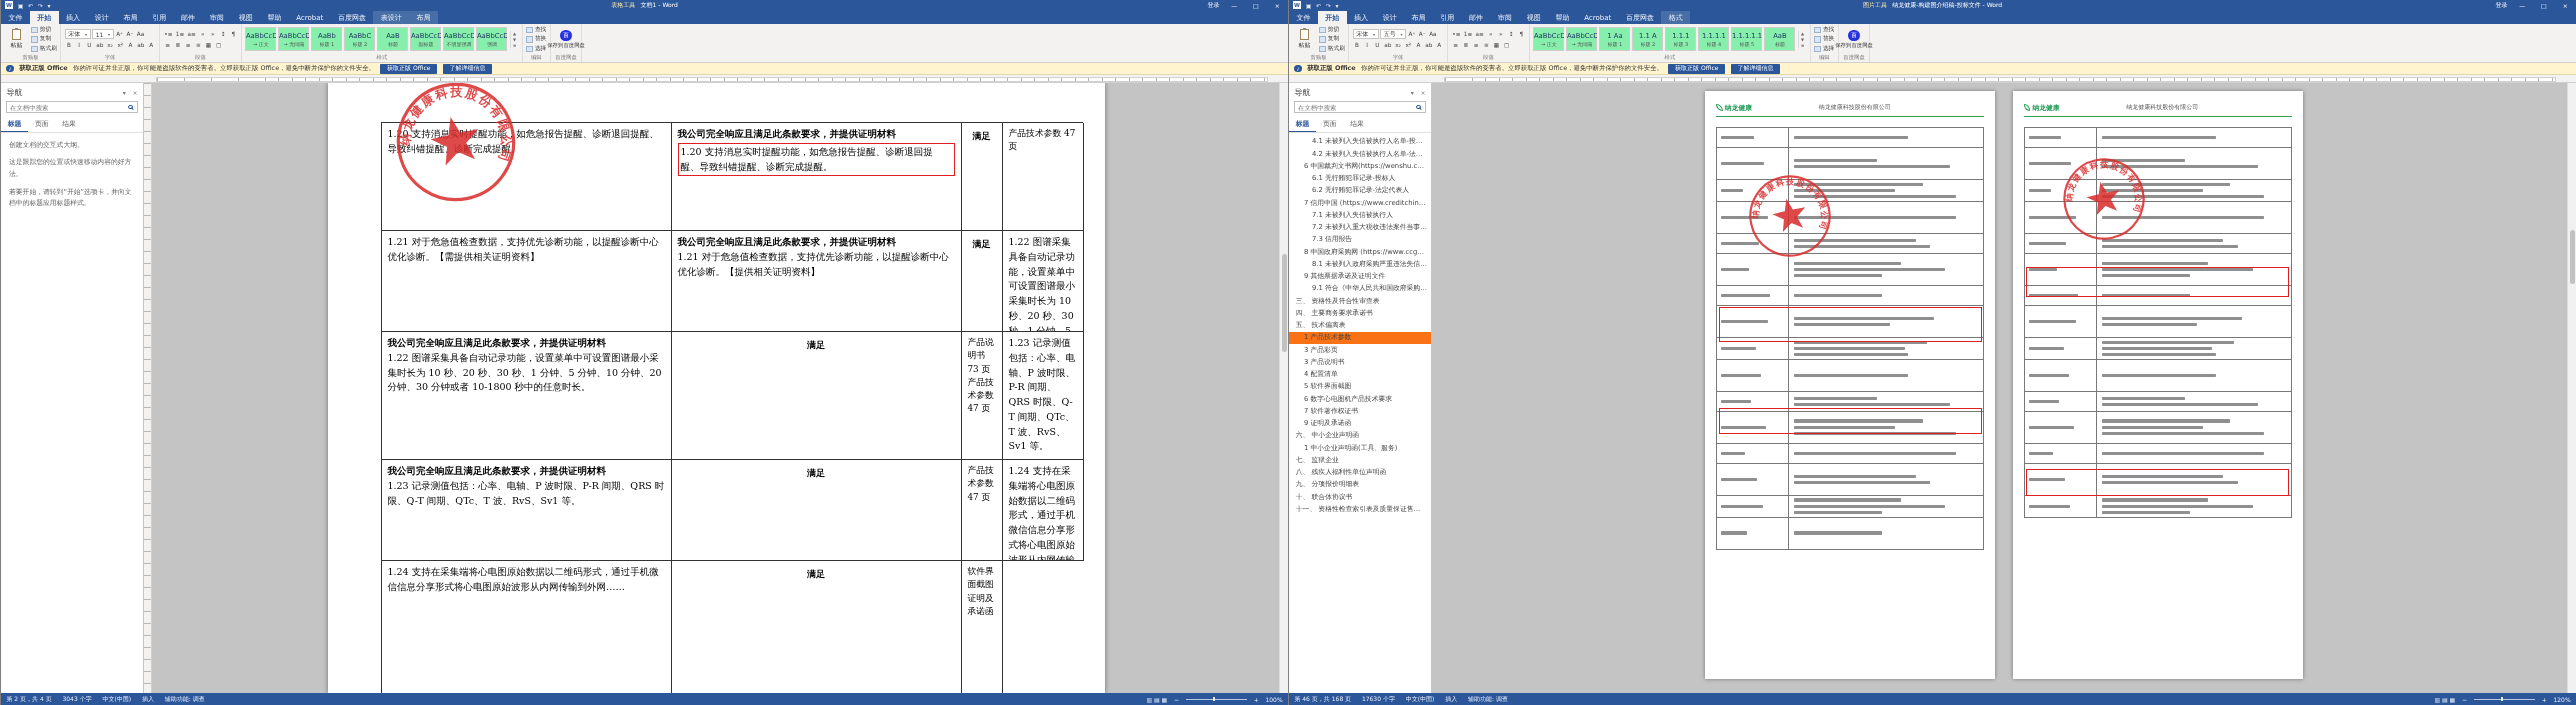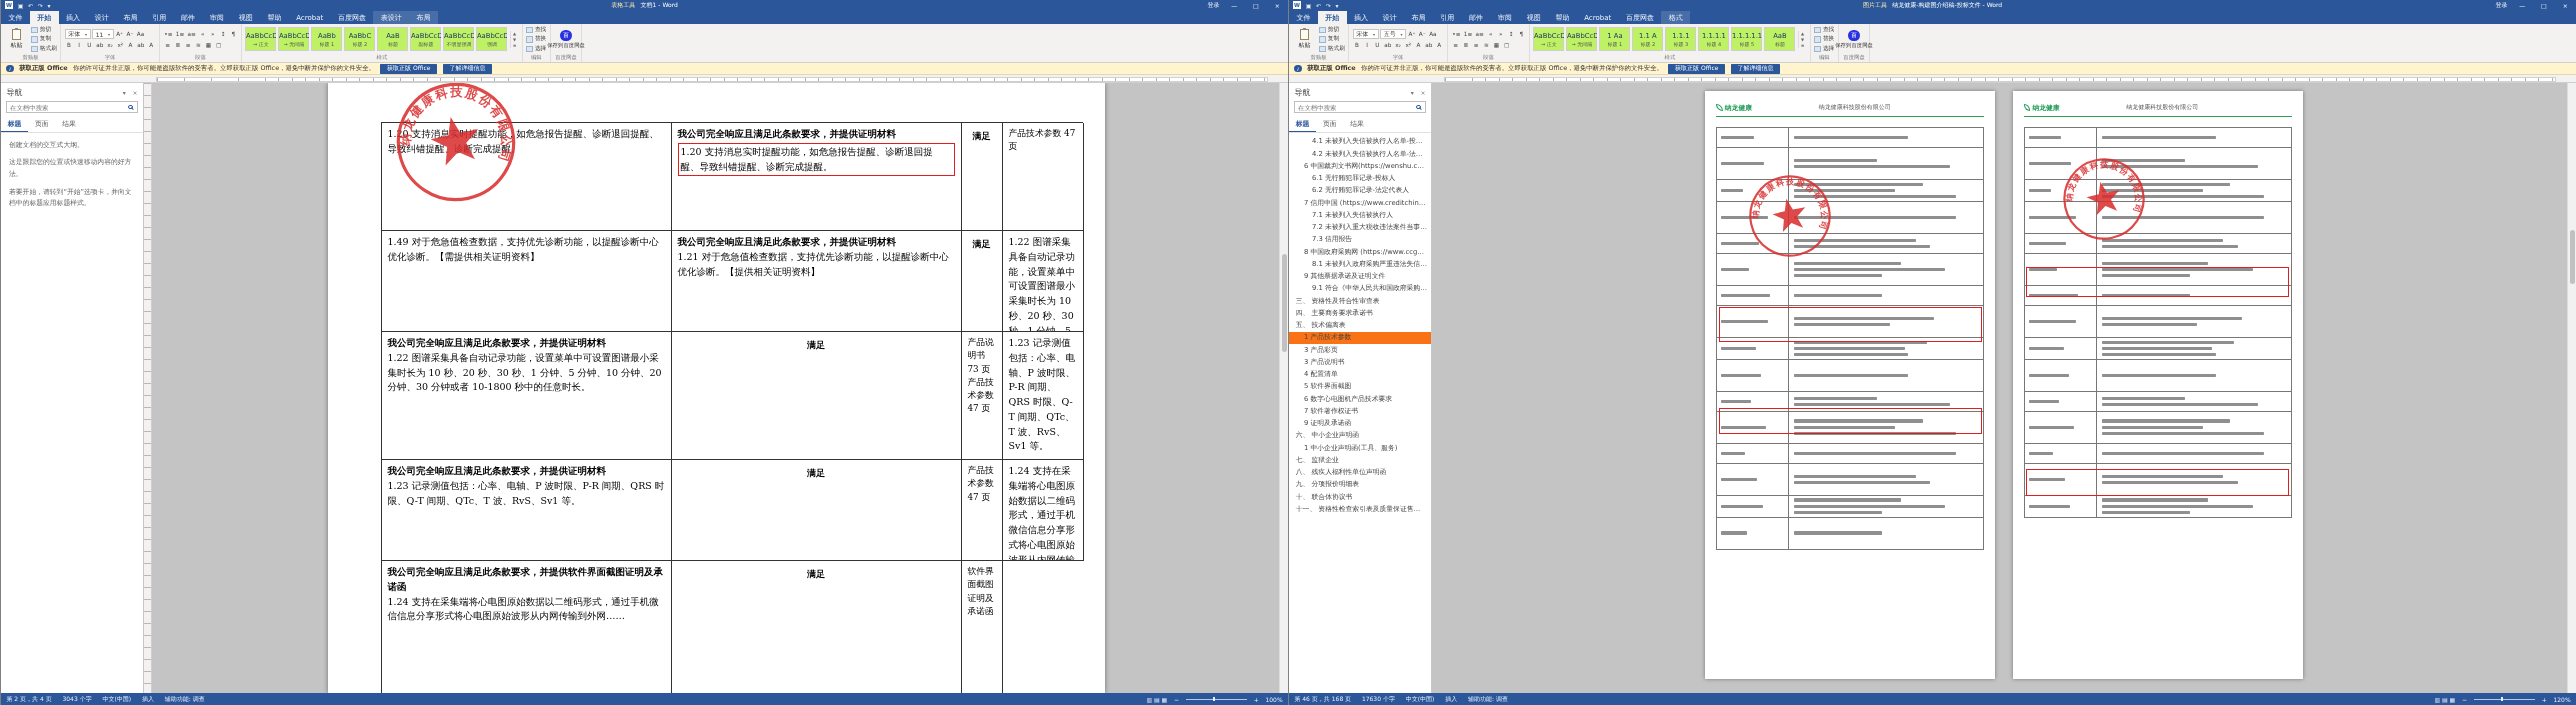--- a/index.html
+++ b/index.html
@@ -32,21 +32,21 @@
 .clipicon::before{content:"";position:absolute;top:-2px;left:2px;width:3.4px;height:2px;background:#8a8a8a}
 .smallcol{display:flex;flex-direction:column;justify-content:center;gap:1.4px;font-size:5.7px}
 .srow{display:flex;align-items:center;gap:2px;white-space:nowrap}
 .srow::before{content:"";width:4.7px;height:4.7px;background:#dbe6f4;border:0.7px solid #9fb4cd;display:inline-block}
 .fontgrid{display:flex;flex-direction:column;gap:2px;justify-content:center}
 .frow{display:flex;gap:1.4px;align-items:center}
 .combo{border:0.7px solid #c8c6c4;background:#fff;padding:0 2.7px;font-size:6px;display:flex;align-items:center;gap:4.7px;height:9.5px;white-space:nowrap}
 .combo .dd{font-size:4px;color:#666}
 .fbtn{min-width:8.8px;height:8.8px;display:flex;align-items:center;justify-content:center;font-size:5.7px;border:0.7px solid transparent;color:#444}
 .stylesgal{display:flex;gap:2px;align-items:center}
-.tile{width:31px;height:24px;border:0.7px solid #d0cecc;background:#bef264;display:flex;flex-direction:column;align-items:center;justify-content:center;gap:0.7px}
+.tile{width:31px;height:24px;border:0.7px solid #d0cecc;background:#86efac;display:flex;flex-direction:column;align-items:center;justify-content:center;gap:0.7px}
 .tile .ts{font-size:6.8px;color:#1f3864;white-space:nowrap;overflow:hidden;max-width:30px}
 .tile .tn{font-size:5px;color:#555;white-space:nowrap;overflow:hidden;max-width:30px}
 .galarrows{display:flex;flex-direction:column;justify-content:center;gap:0.7px;font-size:4px;color:#666;border-left:0.7px solid #ddd;padding:0 2px}
 .baiduicon{width:11.5px;height:11.5px;border-radius:50%;background:#2932e1;color:#fff;font-size:6px;display:flex;align-items:center;justify-content:center}
 
 .notif{height:12px;background:#fff4ce;display:flex;align-items:center;gap:5.4px;padding:0 5.4px;font-size:6.4px;border-bottom:0.7px solid #e3d9ad;flex:0 0 auto;color:#333;white-space:nowrap;overflow:hidden}
 .ninfo{width:7.4px;height:7.4px;min-width:7.4px;border-radius:50%;background:#2b579a;color:#fff;display:flex;align-items:center;justify-content:center;font-size:5.4px;font-style:italic}
 .nbtn{background:#2b579a;color:#fff;padding:0.7px 6.8px;font-size:6px;border-radius:0.7px}
 
 .rulerrow{height:8px;background:#f3f2f1;border-bottom:0.7px solid #cfcfcf;position:relative;flex:0 0 auto}
@@ -361,21 +361,21 @@
             </div>
             <div class="dcell">
               <span class="bhead">我公司完全响应且满足此条款要求，并提供证明材料</span>
               <span class=" boxed">1.20 支持消息实时提醒功能，如危急报告提醒、诊断退回提醒、导致纠错提醒、诊断完成提醒。</span>
             </div>
             <div class="dcell okcell">满足</div>
             <div class="dcell refcell">产品技术参数 47 页</div>
 
             <div class="dcell">
               
-              <span>1.49 对于危急值检查数据，支持优先诊断功能，以提醒诊断中心优化诊断。【需提供相关证明资料】</span>
+              <span>1.21 对于危急值检查数据，支持优先诊断功能，以提醒诊断中心优化诊断。【需提供相关证明资料】</span>
             </div>
             <div class="dcell">
               <span class="bhead">我公司完全响应且满足此条款要求，并提供证明材料</span>
               <span>1.21 对于危急值检查数据，支持优先诊断功能，以提醒诊断中心优化诊断。【提供相关证明资料】</span>
             </div>
             <div class="dcell okcell">满足</div>
 
             <div class="dcell">
               <span class="rowstar"></span>
               <span>1.22 图谱采集具备自动记录功能，设置菜单中可设置图谱最小采集时长为 10 秒、20 秒、30 秒、1 分钟、5 分钟、10 分钟、20 分钟、30 分钟或者 10-1800 秒中的任意时长。</span>
@@ -396,21 +396,20 @@
               <span>1.23 记录测值包括：心率、电轴、P 波时限、P-R 间期、QRS 时限、Q-T 间期、QTc、T 波、RvS、Sv1 等。</span>
             </div>
             <div class="dcell okcell">满足</div>
             <div class="dcell refcell">产品技术参数 47 页</div>
 
             <div class="dcell">
               <span class="rowstar"></span>
               <span>1.24 支持在采集端将心电图原始数据以二维码形式，通过手机微信信息分享形式将心电图原始波形从内网传输到外网，实现医联体远程诊断会诊。</span>
             </div>
             <div class="dcell">
-              <span class="bhead">我公司完全响应且满足此条款要求，并提供软件界面截图证明及承诺函</span>
               <span>1.24 支持在采集端将心电图原始数据以二维码形式，通过手机微信信息分享形式将心电图原始波形从内网传输到外网……</span>
             </div>
             <div class="dcell okcell">满足</div>
             <div class="dcell refcell">软件界面截图 证明及承诺函</div>
           </div>
       </div>
       <div class="vscroll">
           <div class="vthumb" style="top:28%;height:16%"></div>
         </div>
     </div>

